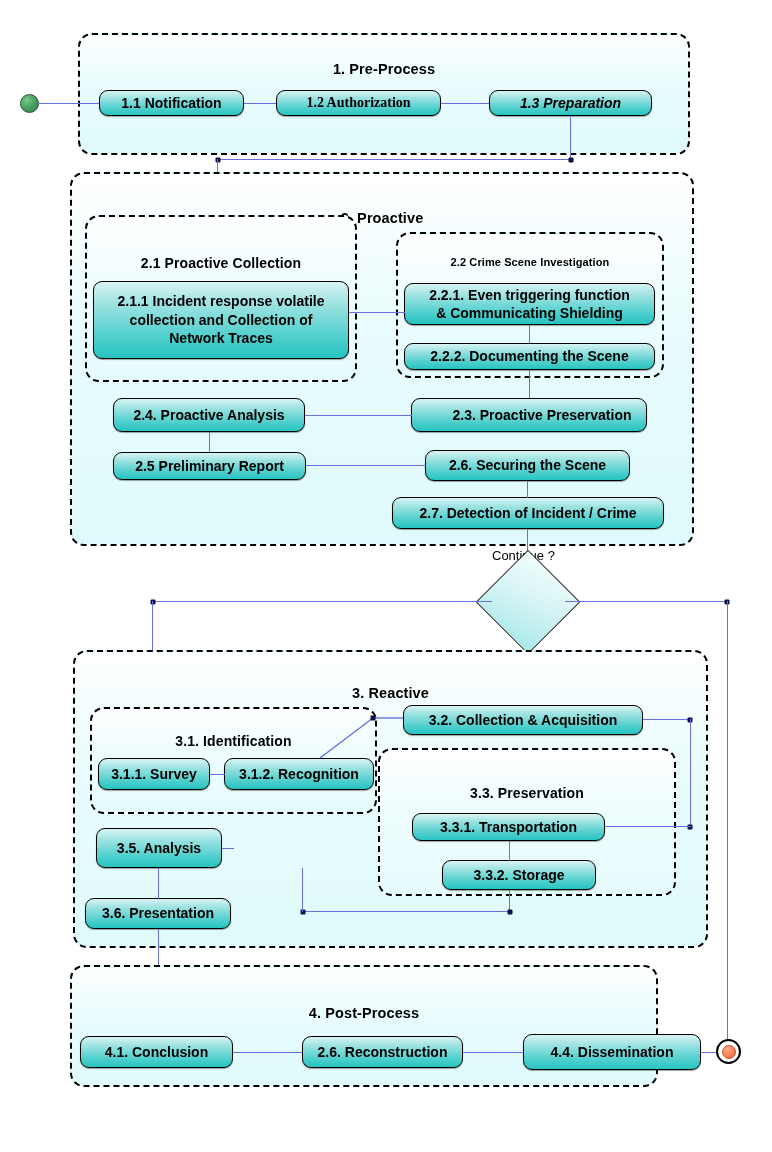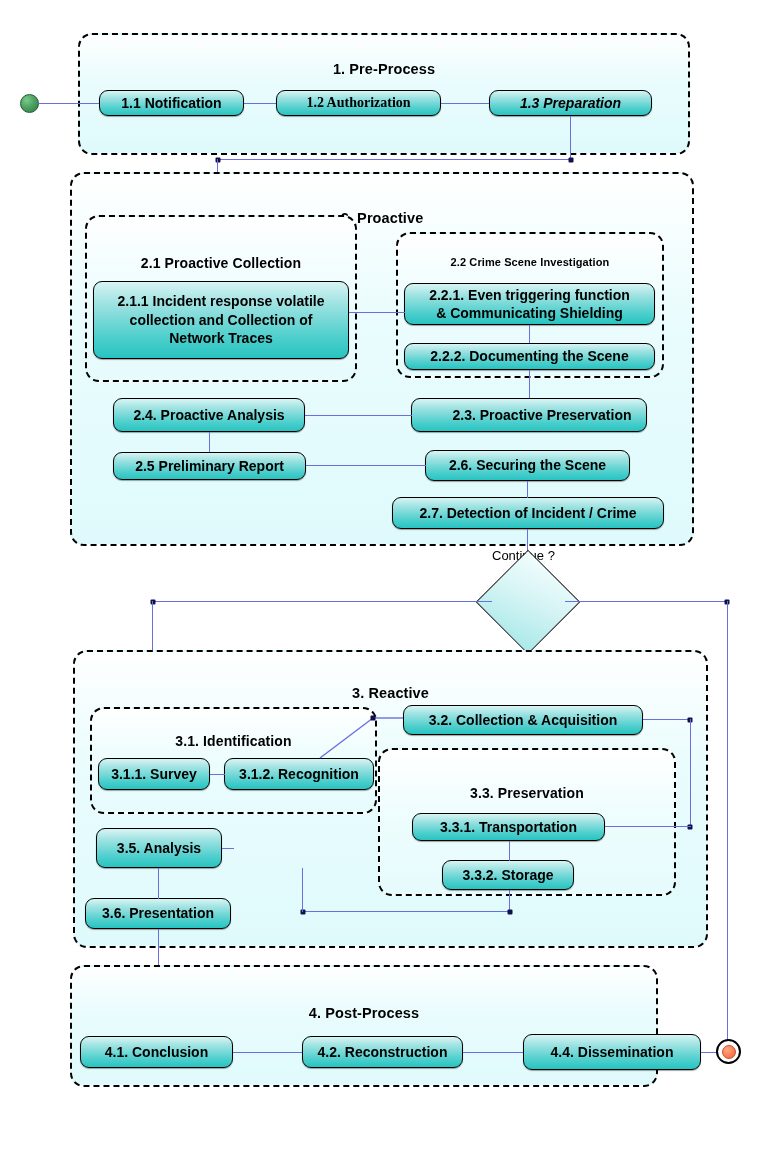--- a/index.html
+++ b/index.html
@@ -187,21 +187,21 @@
   <div class="conn h" style="left:643px;top:719px;width:48px;"></div>
   <div class="dot" style="left:690px;top:720px;"></div>
   <div class="conn v" style="left:690px;top:719px;height:108px;"></div>
   <div class="dot" style="left:690px;top:827px;"></div>
 
   <div class="group sub" style="left:378px;top:748px;width:298px;height:148px;">
     <div class="group-title" style="top:35px;font-size:14px;">3.3. Preservation</div>
   </div>
   <div class="node" style="left:412px;top:813px;width:193px;height:28px;">3.3.1. Transportation</div>
   <div class="conn h" style="left:605px;top:826px;width:86px;"></div>
-  <div class="node" style="left:442px;top:860px;width:132px;height:30px;">3.3.2. Storage</div>
+  <div class="node" style="left:442px;top:860px;width:154px;height:30px;">3.3.2. Storage</div>
   <div class="conn v" style="left:509px;top:841px;height:20px;"></div>
 
   <div class="node" style="left:96px;top:828px;width:126px;height:40px;">3.5. Analysis</div>
   <div class="conn h" style="left:222px;top:848px;width:12px;"></div>
   <div class="node" style="left:85px;top:898px;width:146px;height:31px;">3.6. Presentation</div>
   <div class="conn v" style="left:158px;top:868px;height:31px;"></div>
 
   <div class="conn v" style="left:509px;top:890px;height:22px;"></div>
   <div class="conn h" style="left:302px;top:911px;width:208px;"></div>
   <div class="dot" style="left:510px;top:912px;"></div>
@@ -209,21 +209,21 @@
   <div class="conn v" style="left:302px;top:868px;height:44px;"></div>
 
   <div class="conn v" style="left:158px;top:929px;height:110px;"></div>
 
   <div class="group" style="left:70px;top:965px;width:588px;height:122px;">
     <div class="group-title" style="top:38px;">4. Post-Process</div>
   </div>
 
   <div class="node" style="left:80px;top:1036px;width:153px;height:32px;">4.1. Conclusion</div>
   <div class="conn h" style="left:233px;top:1052px;width:69px;"></div>
-  <div class="node" style="left:302px;top:1036px;width:161px;height:32px;">4.2. Reconstruction</div>
+  <div class="node" style="left:302px;top:1036px;width:161px;height:32px;">2.6. Reconstruction</div>
   <div class="conn h" style="left:463px;top:1052px;width:60px;"></div>
   <div class="node" style="left:523px;top:1034px;width:178px;height:36px;">4.4. Dissemination</div>
   <div class="conn h" style="left:701px;top:1052px;width:18px;"></div>
 
   <div class="end-node" style="left:716px;top:1039px;">
     <i></i>
   </div>
 
 </div>
 

